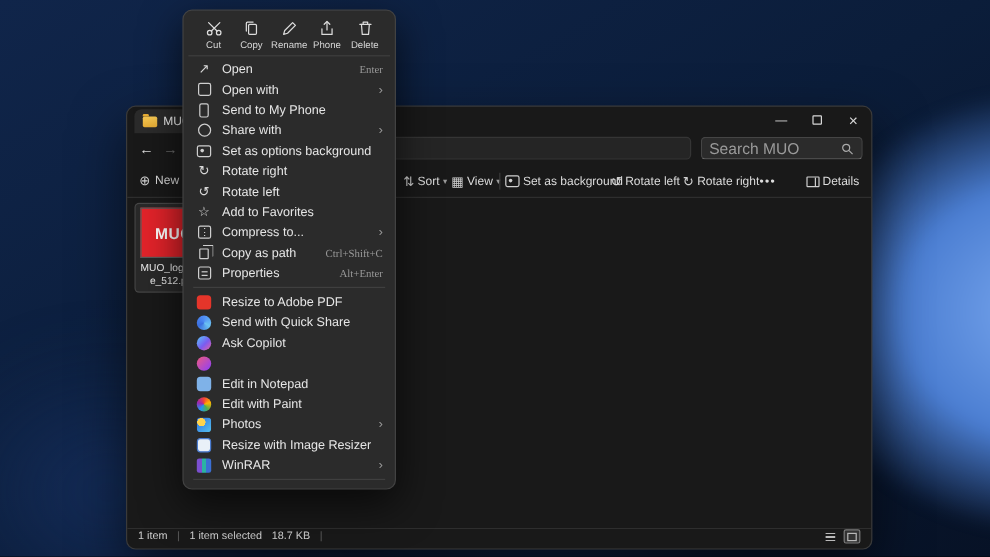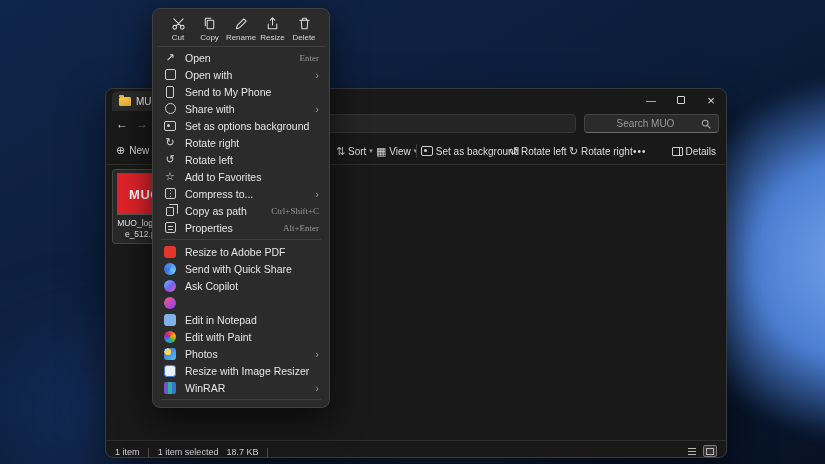--- a/index.html
+++ b/index.html
@@ -40,21 +40,21 @@
   .ctrl.close { font-size:13px; border-top-right-radius:8px; }
 
   .navrow { position:absolute; left:0; top:22px; right:0; height:26px; display:flex; align-items:center; }
   .navbtn { width:20px; text-align:center; font-size:12px; color:#dcdcdc; }
   .navbtn.dim { color:#6a6a6a; }
   .addrbar { position:absolute; left:95px; top:3px; width:375px; height:19px;
     background:#252525; border:1px solid #353535; border-radius:4px; }
   .searchbox { position:absolute; left:478px; top:3px; width:135px; height:19px;
     background:#2b2b2b; border:1px solid #454545; border-bottom-color:#6a6a6a;
     border-radius:4px; display:flex; align-items:center; padding:0 6px; }
-  .searchbox span { flex:1; font-size:10px; color:#9a9a9a;text-align:center; }
+  .searchbox span { flex:1; font-size:13px; color:#9a9a9a; }
 
   .toolbar { position:absolute; left:0; top:48px; right:0; height:28px;
     border-bottom:1px solid #2e2e2e; display:flex; align-items:center; font-size:10px; color:#dcdcdc; }
   .tbtn { display:flex; align-items:center; gap:4px; padding:0 6px; white-space:nowrap; }
   .tb-glyph { font-size:11px; color:#cfcfcf; }
   .chev { font-size:7px; color:#9a9a9a; }
   .vsep { width:1px; height:14px; background:#3a3a3a; margin:0 4px; flex:none; }
   .tb-abs { position:absolute; top:0; height:28px; display:flex; align-items:center; }
   .ic-pic { width:12px; height:10px; border:1px solid #cfcfcf; border-radius:2px; position:relative; flex:none; }
   .ic-pic::after { content:""; position:absolute; left:2px; top:2px; width:3px; height:3px;
@@ -66,21 +66,21 @@
   .filearea { position:absolute; left:0; top:77px; right:0; bottom:18px; }
   .fileitem { position:absolute; left:6px; top:3px; width:66px; padding:3px 2px 4px;
     background:rgba(255,255,255,.07); border:1px solid rgba(255,255,255,.14); border-radius:4px;
     display:flex; flex-direction:column; align-items:center; gap:3px; }
   .thumb { width:56px; height:42px; background:#e2232a; border:1px solid #5a5a5a;
     display:flex; align-items:center; justify-content:center;
     color:#fff; font-weight:bold; font-size:13px; letter-spacing:.5px; }
   .fname { font-size:8.5px; line-height:10.5px; color:#ececec; text-align:center; }
 
   .statusbar { position:absolute; left:0; right:0; bottom:0; height:17px;
-    border-top:1px solid #2e2e2e; display:flex; align-items:flex-end; gap:8px;
+    border-top:1px solid #2e2e2e; display:flex; align-items:flex-start; gap:8px;
     padding:0 9px; font-size:9px; color:#cfcfcf; border-radius:0 0 8px 8px;margin-top:36px; }
   .sdiv { color:#5f5f5f; }
   .viewtoggles { margin-left:auto; display:flex; gap:4px; align-items:center; }
   .vt { width:14px; height:12px; border-radius:2px; display:flex; align-items:center; justify-content:center; }
   .vt i { display:block; width:8px; height:7px; border:1px solid #b9b9b9; }
   .vt.lines i { border:none; width:8px; height:7px;
     background:repeating-linear-gradient(#b9b9b9 0 1px, transparent 1px 3px); }
   .vt.active { border:1px solid #7a7a7a; background:#333; }
 
   
@@ -260,21 +260,21 @@
           <path d="M2.5 13.5l1-3.5 7-7 2.5 2.5-7 7-3.5 1z"></path>
         </svg>
         <span>Rename</span>
       </div>
       <div class="qa-btn">
         <svg width="15" height="15" viewBox="0 0 16 16">
           <path d="M8 2.5v7"></path>
             <path d="M5.5 4.5L8 2l2.5 2.5"></path>
             <path d="M3.5 8.5v5h9v-5"></path>
         </svg>
-        <span>Resize</span>
+        <span>Phone</span>
       </div>
       <div class="qa-btn">
         <svg width="15" height="15" viewBox="0 0 16 16">
           <path d="M3 4.5h10"></path>
             <path d="M6 4.5v-2h4v2"></path>
             <path d="M4.5 4.5l.7 9h5.6l.7-9"></path>
         </svg>
         <span>Delete</span>
       </div>
     </div>

